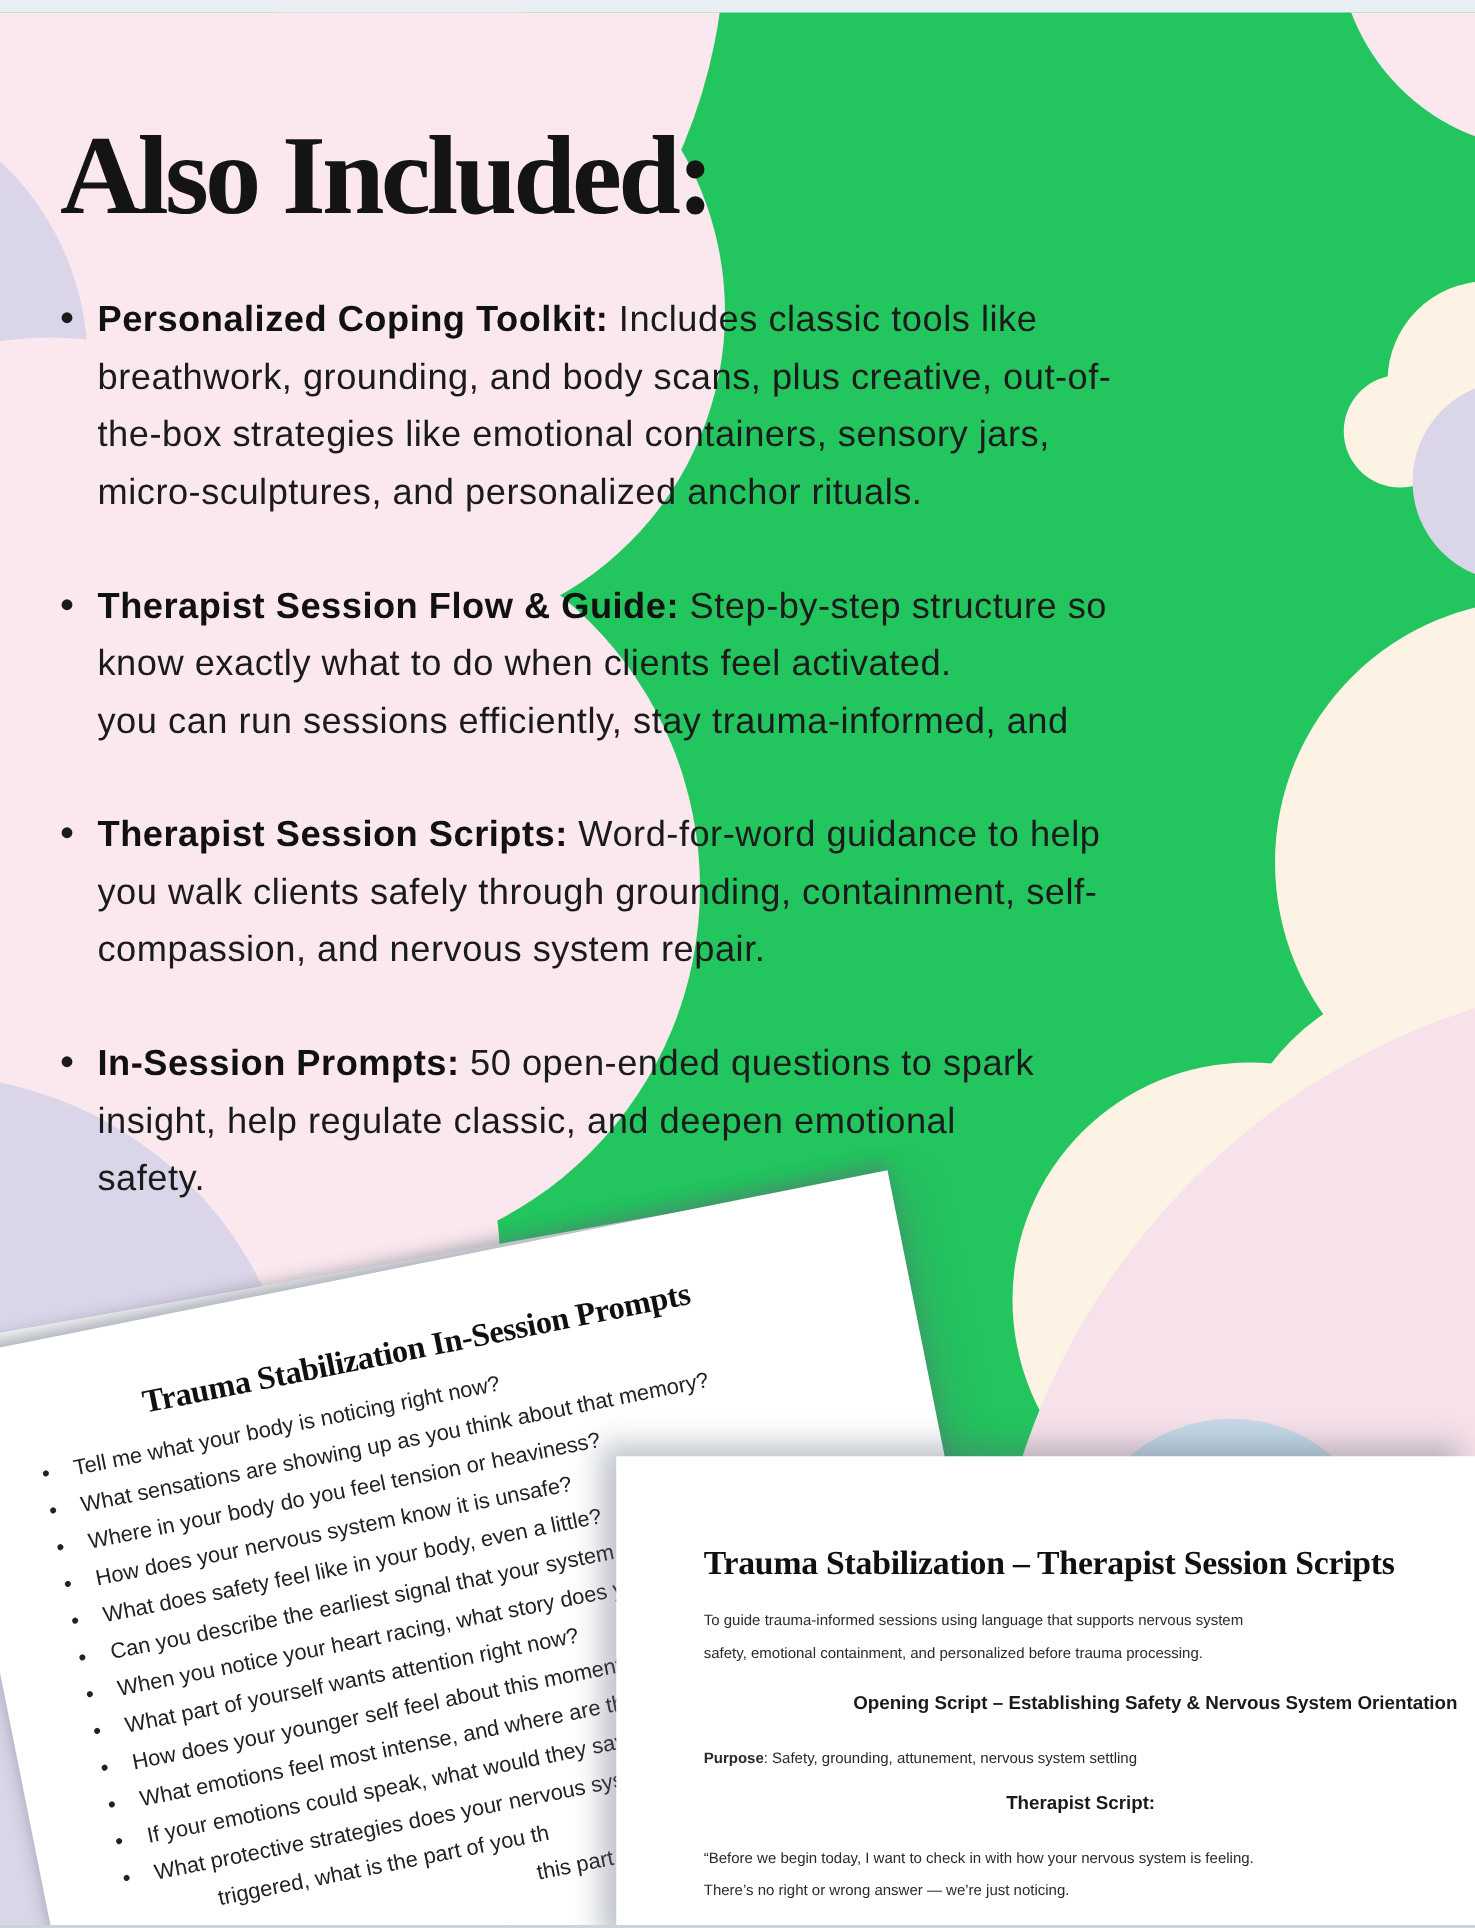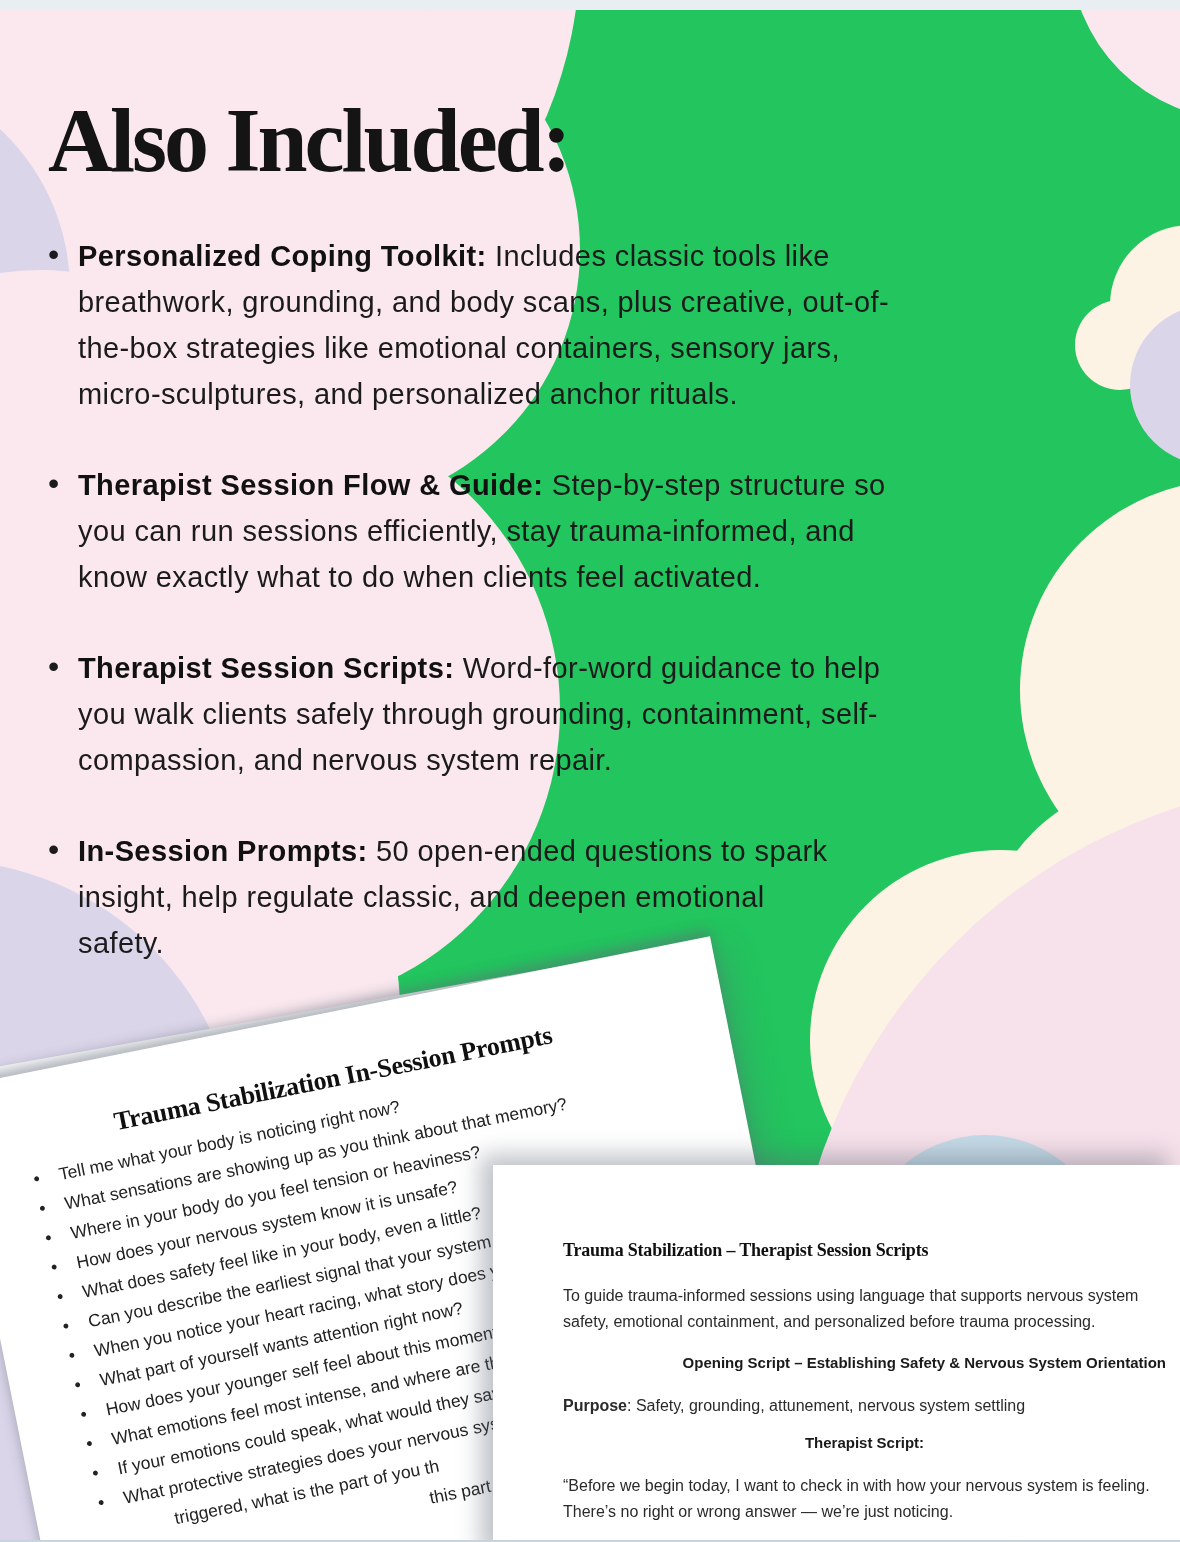--- a/index.html
+++ b/index.html
@@ -52,23 +52,23 @@
 
   .paper-right{
     position:absolute;left:493px;top:1155px;width:687px;height:400px;
     background:#ffffff;z-index:12;
     box-shadow:-12px -10px 22px rgba(90,100,115,.40);
     padding:70px 14px 0 70px;box-sizing:border-box;
   }
   .paper-right h2{
     margin:0 0 18px 0;
     font-family:"Liberation Serif","DejaVu Serif",serif;font-weight:700;
-    font-size:18px;line-height:30px;letter-spacing:-0.2px;color:#101010;
+    font-size:27px;line-height:30px;letter-spacing:-0.2px;color:#101010;
   }
-  .sline{font-size:16px;line-height:26px;color:#2a2a2a;}
+  .sline{font-size:12px;line-height:26px;color:#2a2a2a;}
   .shead{font-weight:700;font-size:15px;line-height:20px;color:#1a1a1a;}
   .gap14{margin-top:14px;text-align:center;} .gap18{margin-top:18px;text-align:right;} .gap20{margin-top:20px;}
   .inlinebold{font-weight:700;}
 
   .bottom-strip{
     position:absolute;left:0;top:1530px;width:1180px;height:12px;z-index:30;
     background:linear-gradient(#c7d3dc,#dde6ec);
   }
 </style>
 </head>
@@ -101,22 +101,22 @@
       <li>
         <span class="dot">•</span>
         <span class="blead">Personalized Coping Toolkit:</span><span class="l0"> Includes classic tools like</span>
         <div>breathwork, grounding, and body scans, plus creative, out-of-</div>
         <div>the-box strategies like emotional containers, sensory jars,</div>
         <div>micro-sculptures, and personalized anchor rituals.</div>
       </li>
       <li>
         <span class="dot">•</span>
         <span class="blead">Therapist Session Flow &amp; Guide:</span><span class="l0"> Step-by-step structure so</span>
+        <div>know exactly what to do when clients feel activated.</div>
         <div>you can run sessions efficiently, stay trauma-informed, and</div>
-        <div>know exactly what to do when clients feel activated.</div>
       </li>
       <li>
         <span class="dot">•</span>
         <span class="blead">Therapist Session Scripts:</span><span class="l0"> Word-for-word guidance to help</span>
         <div>you walk clients safely through grounding, containment, self-</div>
         <div>compassion, and nervous system repair.</div>
       </li>
       <li>
         <span class="dot">•</span>
         <span class="blead">In-Session Prompts:</span><span class="l0"> 50 open-ended questions to spark</span>

